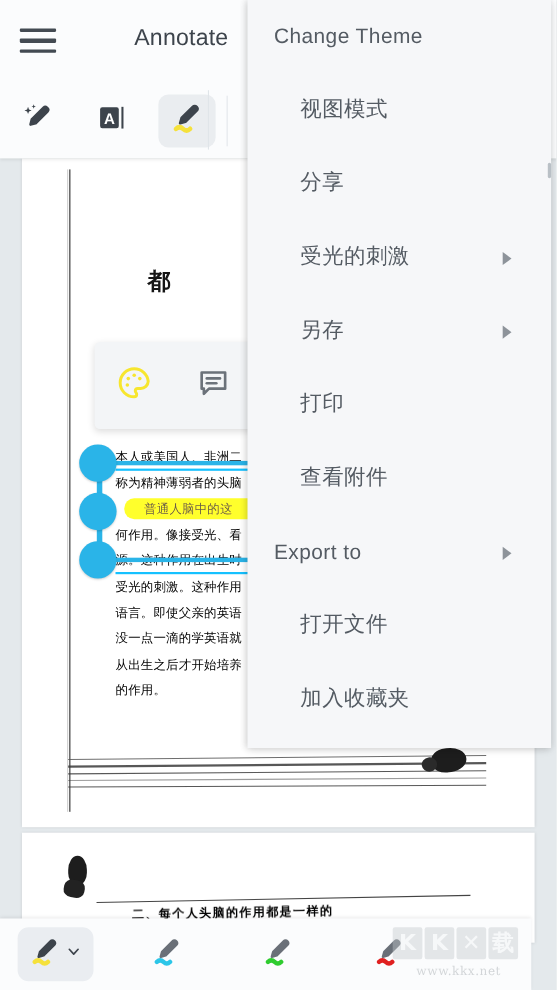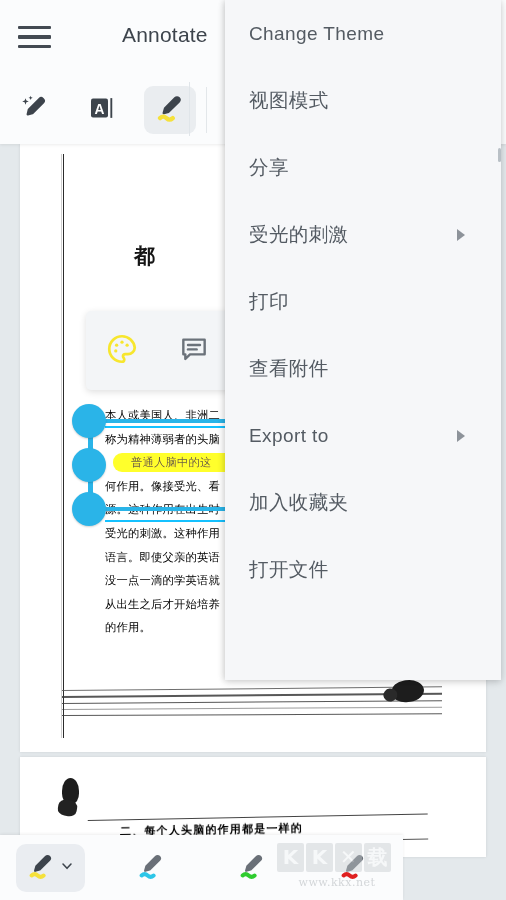--- a/index.html
+++ b/index.html
@@ -170,37 +170,37 @@
     z-index:40;
   }
   .menu-item {
     position:relative; height:67px; display:flex; align-items:center;
     padding:0 8px 0 24px; cursor:pointer;
   }
   .menu-item .mlabel {
     font-size:19px; color:#545b63; letter-spacing:.4px; line-height:1;
   }
   .menu-item .mlabel.cn {
-    font-family:Liberation Serif, serif; font-size:19.5px;
+    font-family:Liberation Mono, monospace; font-size:19.5px;margin-left:24px;
   }
   .menu-item .caret {
     position:absolute; right:36px; top:50%; transform:translateY(-50%);
     width:0; height:0;
     border-left:8px solid #8d939a;
     border-top:6px solid transparent;
     border-bottom:6px solid transparent;
   }
   #menu-scrollbar {
     position:absolute; right:0px; top:148px; width:3px; height:14px;
     background:#b9c0c6; border-radius:2px;
   }
 
   
   #bottombar {
-    position:absolute; left:0; bottom:0; width:403px; height:65px;
+    position:absolute; left:0; bottom:0; width:483px; height:65px;
     background:#fbfcfd;
     box-shadow:0 -1px 3px rgba(0,0,0,.07);
     display:flex; align-items:center;
     z-index:30;
   }
   .pen-slot {
     width:101px; height:65px; display:flex; align-items:center; justify-content:center;
     position:relative; cursor:pointer;
   }
   .pen-slot .inner {
@@ -357,34 +357,38 @@
     <span class="mlabel cn">视图模式</span>
   </div>
   <div class="menu-item">
     <span class="mlabel cn">分享</span>
   </div>
   <div class="menu-item">
     <span class="mlabel cn">受光的刺激</span>
     <span class="caret"></span>
   </div>
   <div class="menu-item">
+    <span class="mlabel cn">另存</span>
+    <span class="caret"></span>
+  </div>
+  <div class="menu-item">
     <span class="mlabel cn">打印</span>
   </div>
   <div class="menu-item">
     <span class="mlabel cn">查看附件</span>
   </div>
   <div class="menu-item">
     <span class="mlabel">Export to</span>
     <span class="caret"></span>
   </div>
   <div class="menu-item">
+    <span class="mlabel cn">打开文件</span>
+  </div>
+  <div class="menu-item">
     <span class="mlabel cn">加入收藏夹</span>
-  </div>
-  <div class="menu-item">
-    <span class="mlabel cn">打开文件</span>
   </div>
   <div id="menu-scrollbar"></div>
 </div>
 
 <div id="bottombar">
 
   <div class="pen-slot active">
     <div class="inner">
       <span>
         <svg width="30" height="30" viewBox="0 0 24 24" fill="none" stroke="#3d444c" stroke-width="1.8" stroke-linecap="round" stroke-linejoin="round">

